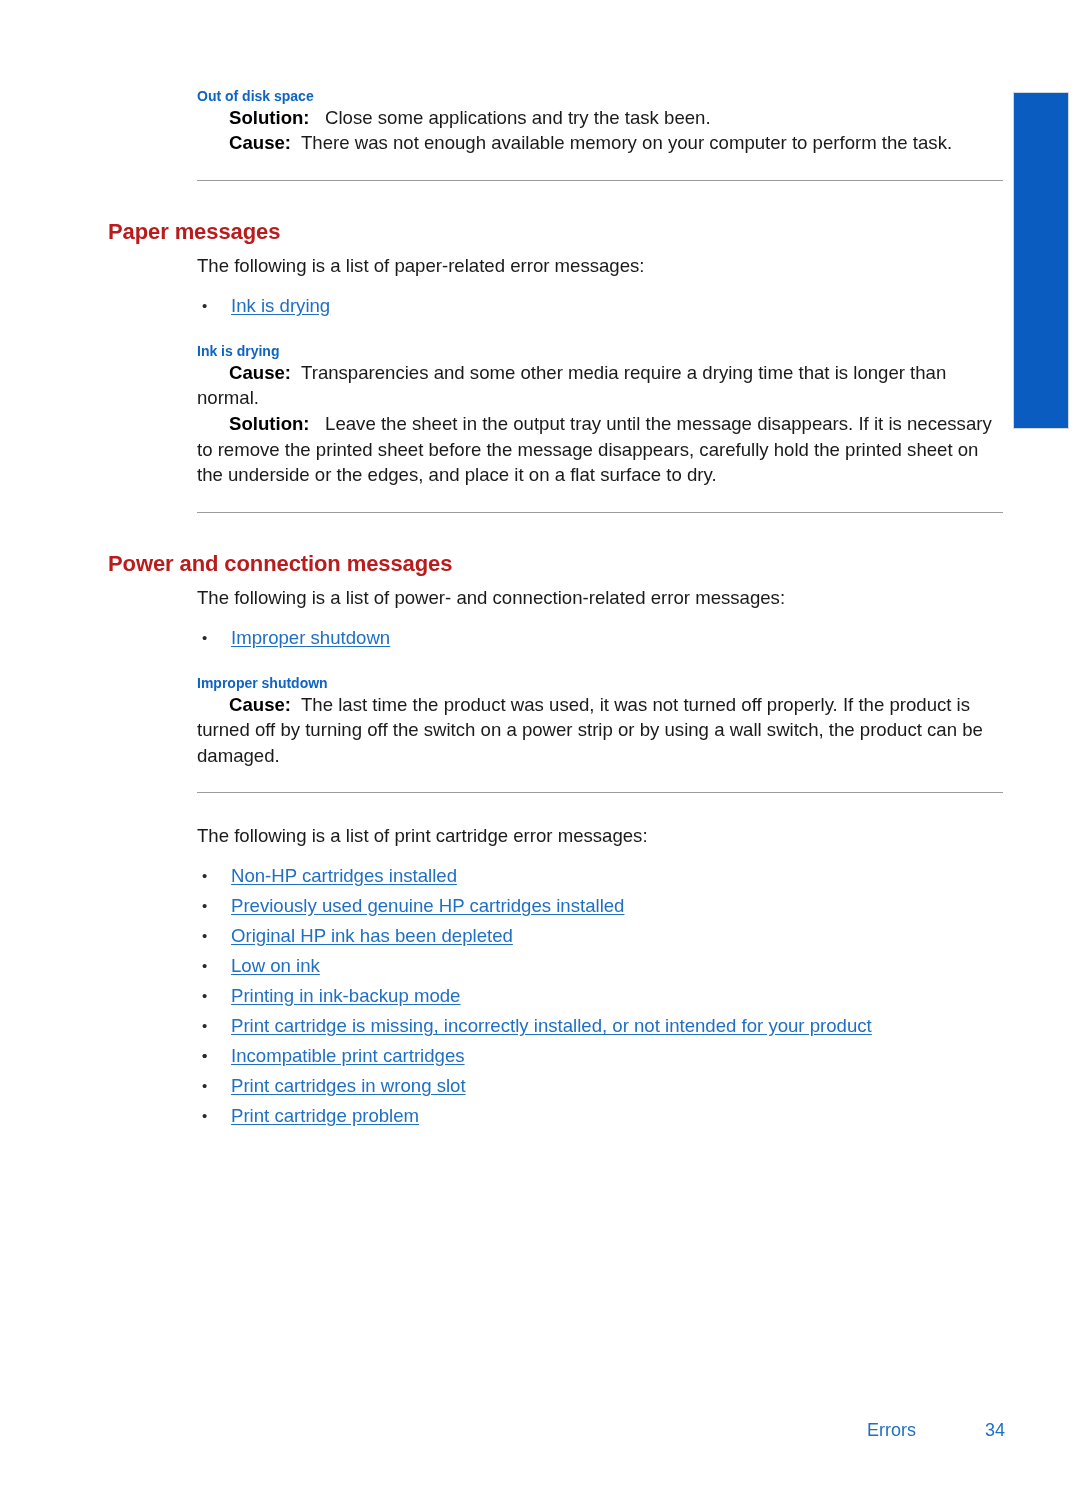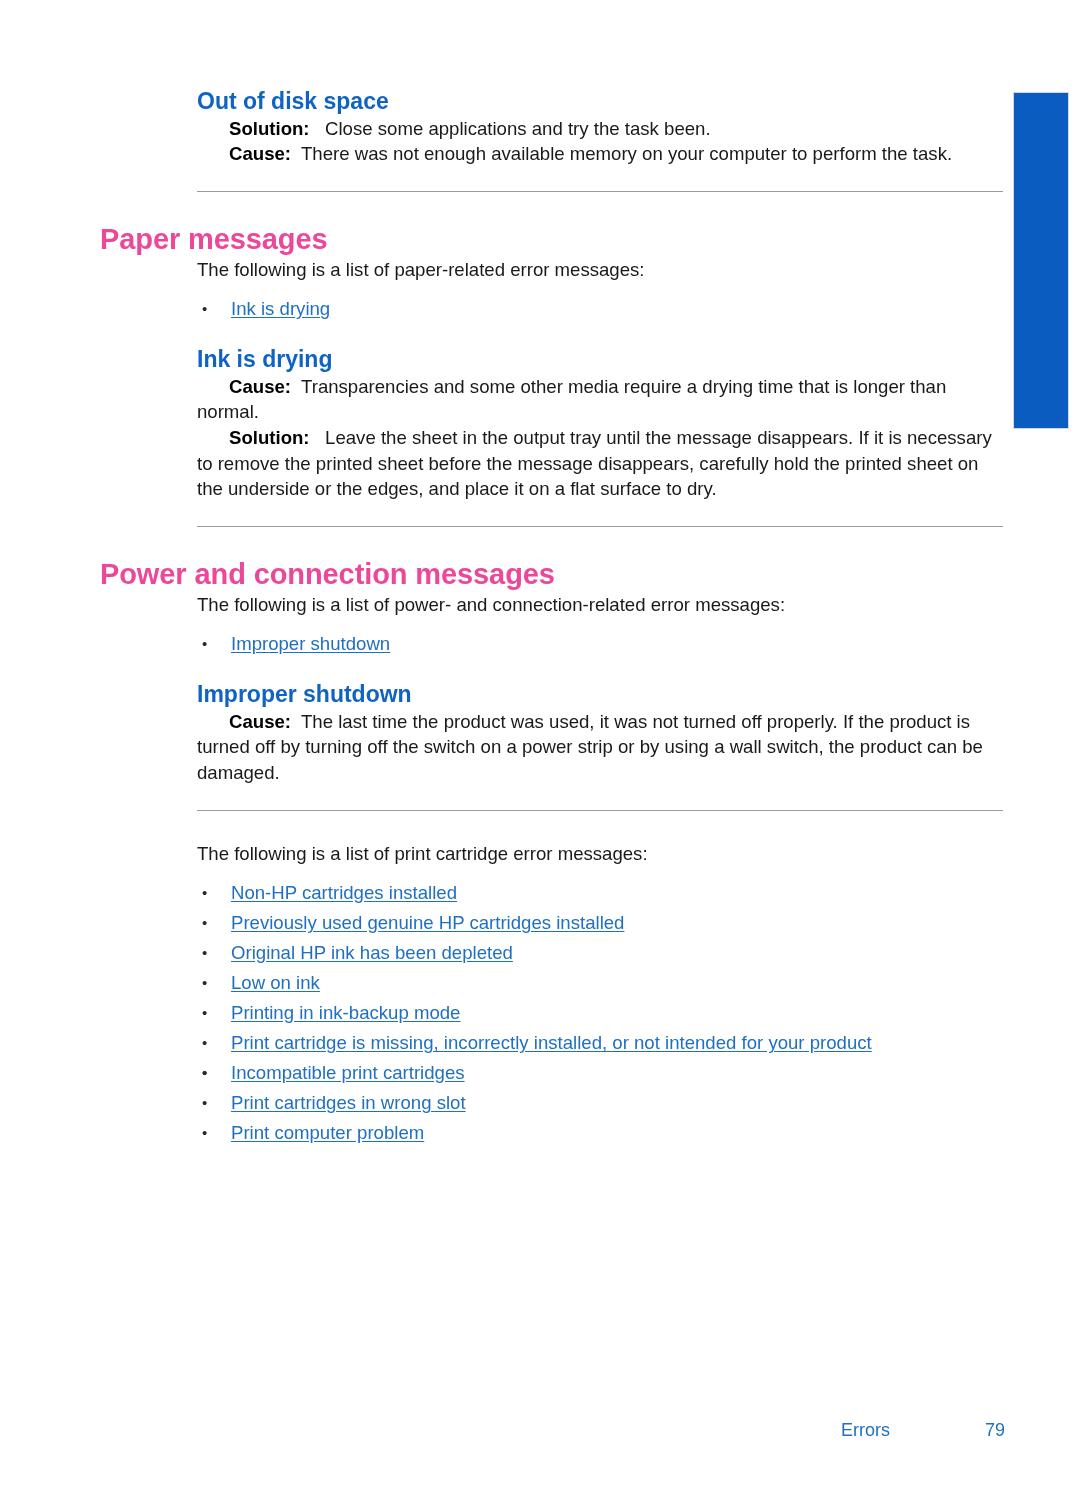--- a/index.html
+++ b/index.html
@@ -28,30 +28,30 @@
   
   .content {
     position: absolute;
     left: 100px;
     top: 88px;
     width: 905px;
   }
 
   
   h1.sec-title {
-    font-size: 29px;
+    font-size: 22px;
     font-weight: bold;
-    color: #ec4899;
-    margin: 0;
+    color: #b91c1c;
+    margin: 8px;
     padding: 0;
     line-height: 1.2;
     letter-spacing: -0.1px;
   }
   h2.sub-title {
-    font-size: 23px;
+    font-size: 14px;
     font-weight: bold;
     color: #0e63c3;
     margin: 0;
     padding: 0;
     margin-left: 97px;
     line-height: 1.2;
   }
 
   
   p.body {
@@ -148,21 +148,21 @@
   
   .footer {
     position: absolute;
     left: 100px;
     top: 1420px;
     width: 905px;
     height: 24px;
   }
   .footer .label {
     position: absolute;
-    right: 115px;
+    right: 89px;
     top: 0;
     font-size: 18px;
     color: #1f6fc4;
   }
   .footer .pageno {
     position: absolute;
     right: 0;
     top: 0;
     width: 40px;
     text-align: right;
@@ -272,24 +272,24 @@
       <li>
         <span class="bullet">•</span>
         <a class="xref">Incompatible print cartridges</a>
       </li>
       <li>
         <span class="bullet">•</span>
         <a class="xref">Print cartridges in wrong slot</a>
       </li>
       <li>
         <span class="bullet">•</span>
-        <a class="xref">Print computer problem</a>
+        <a class="xref">Print cartridge problem</a>
       </li>
     </ul>
 
   </div>
 
   <div class="footer">
     <div class="label">Errors</div>
-    <div class="pageno">79</div>
+    <div class="pageno">34</div>
   </div>
 
 </div>
 
 </body></html>

